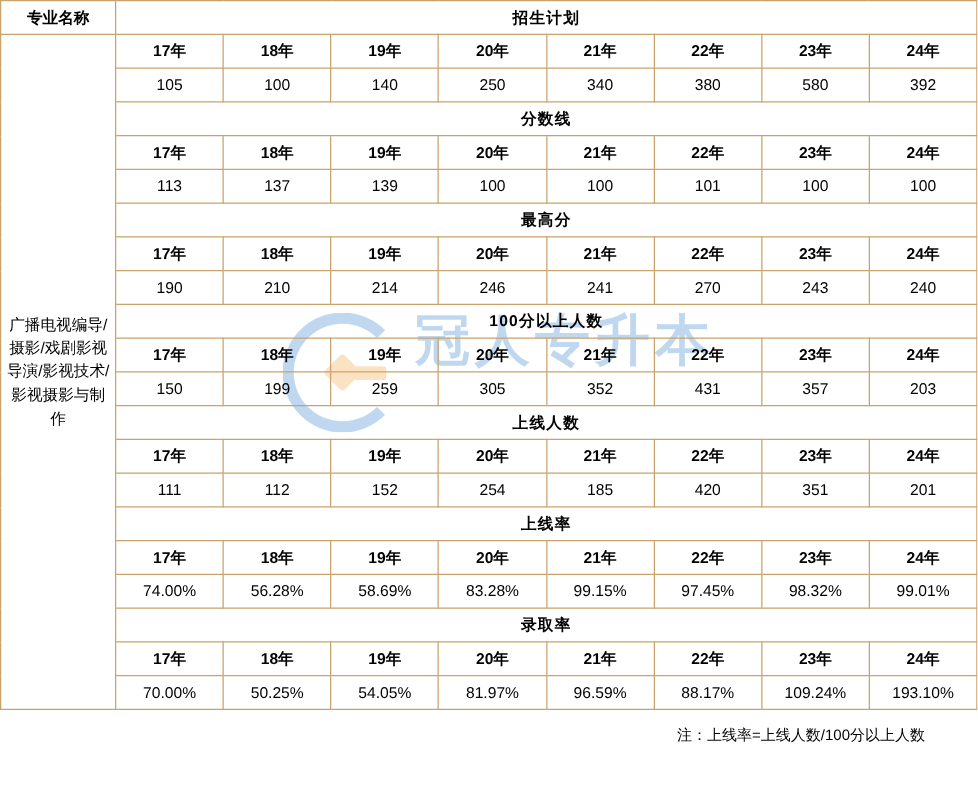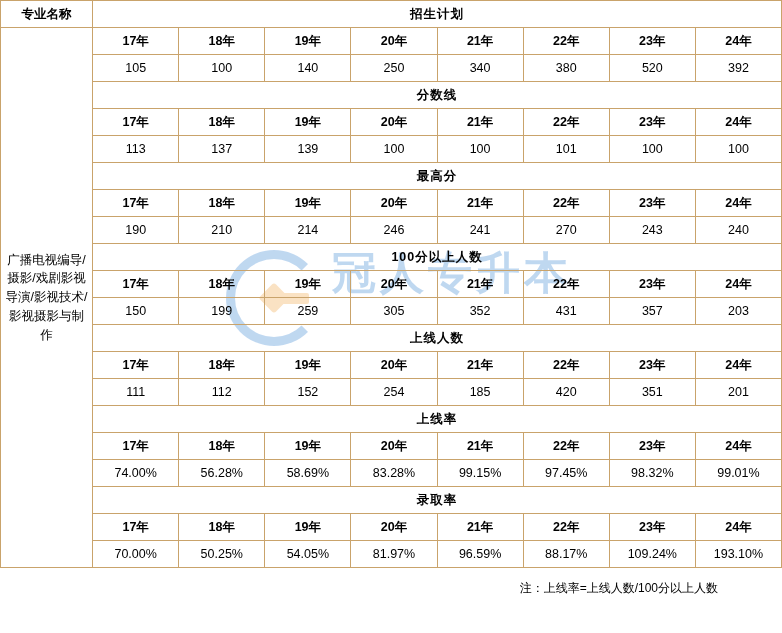--- a/index.html
+++ b/index.html
@@ -119,21 +119,21 @@
     font-size: 12.5px;
   }
   td.val {
     background: #ffffff00;
     font-size: 12.5px;
   }
   .note {
     position: relative;
     z-index: 2;
     margin-top: 10px;
-    padding-right: 64px;
+    padding-right: 42px;
     text-align: right;
     font-size: 12px;
     color: #000;
     line-height: 1.7;
   }
 </style>
 </head>
 <body>
 
 <div id="wrap">
@@ -175,21 +175,21 @@
           <td class="yr">23年</td>
           <td class="yr">24年</td>
         </tr>
         <tr>
           <td class="val">105</td>
           <td class="val">100</td>
           <td class="val">140</td>
           <td class="val">250</td>
           <td class="val">340</td>
           <td class="val">380</td>
-          <td class="val">520</td>
+          <td class="val">580</td>
           <td class="val">392</td>
         </tr>
         <tr>
           <td class="section" colspan="8">分数线</td>
         </tr>
         <tr>
           <td class="yr">17年</td>
           <td class="yr">18年</td>
           <td class="yr">19年</td>
           <td class="yr">20年</td>

